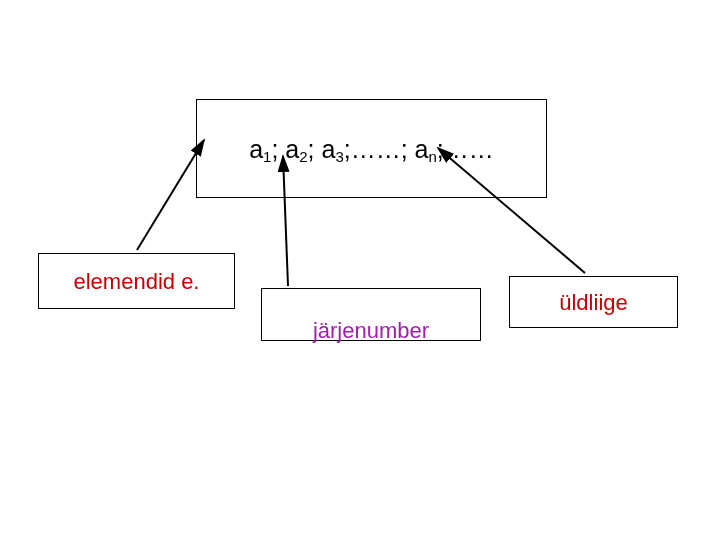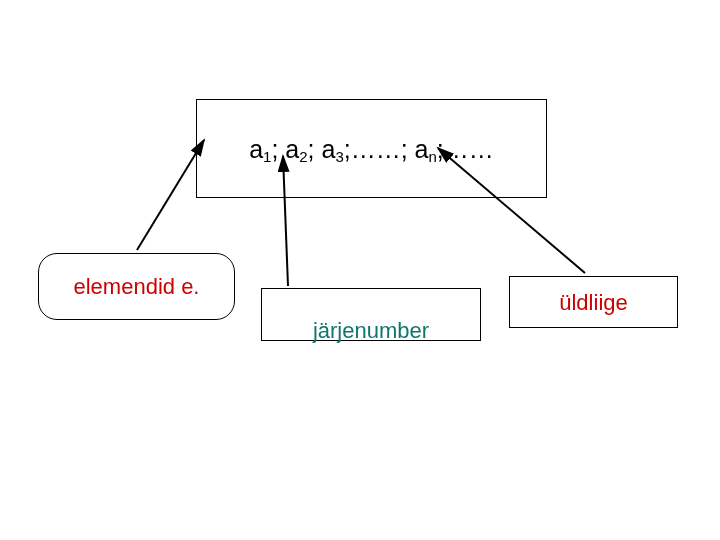--- a/index.html
+++ b/index.html
@@ -55,39 +55,38 @@
     font-size: 15px;
     vertical-align: baseline;
     position: relative;
     top: 4px;
   }
   
   #elements-box {
     left: 38px;
     top: 253px;
     width: 197px;
-    height: 67px;
+    height: 56px;
     flex-direction: column;
-    border-radius: 19px;
   }
   .red-label {
     color: #cc0000;
     font-size: 22px;
     line-height: 29px;
     white-space: nowrap;
   }
   
   #index-box {
     left: 261px;
     top: 288px;
     width: 220px;
     height: 53px;
   }
   .black-label {
-    color: #0f766e;
+    color: #a21caf;
     font-size: 22px;
     white-space: nowrap;
     margin-top: 32px;
   }
   
   #general-box {
     left: 509px;
     top: 276px;
     width: 169px;
     height: 52px;

